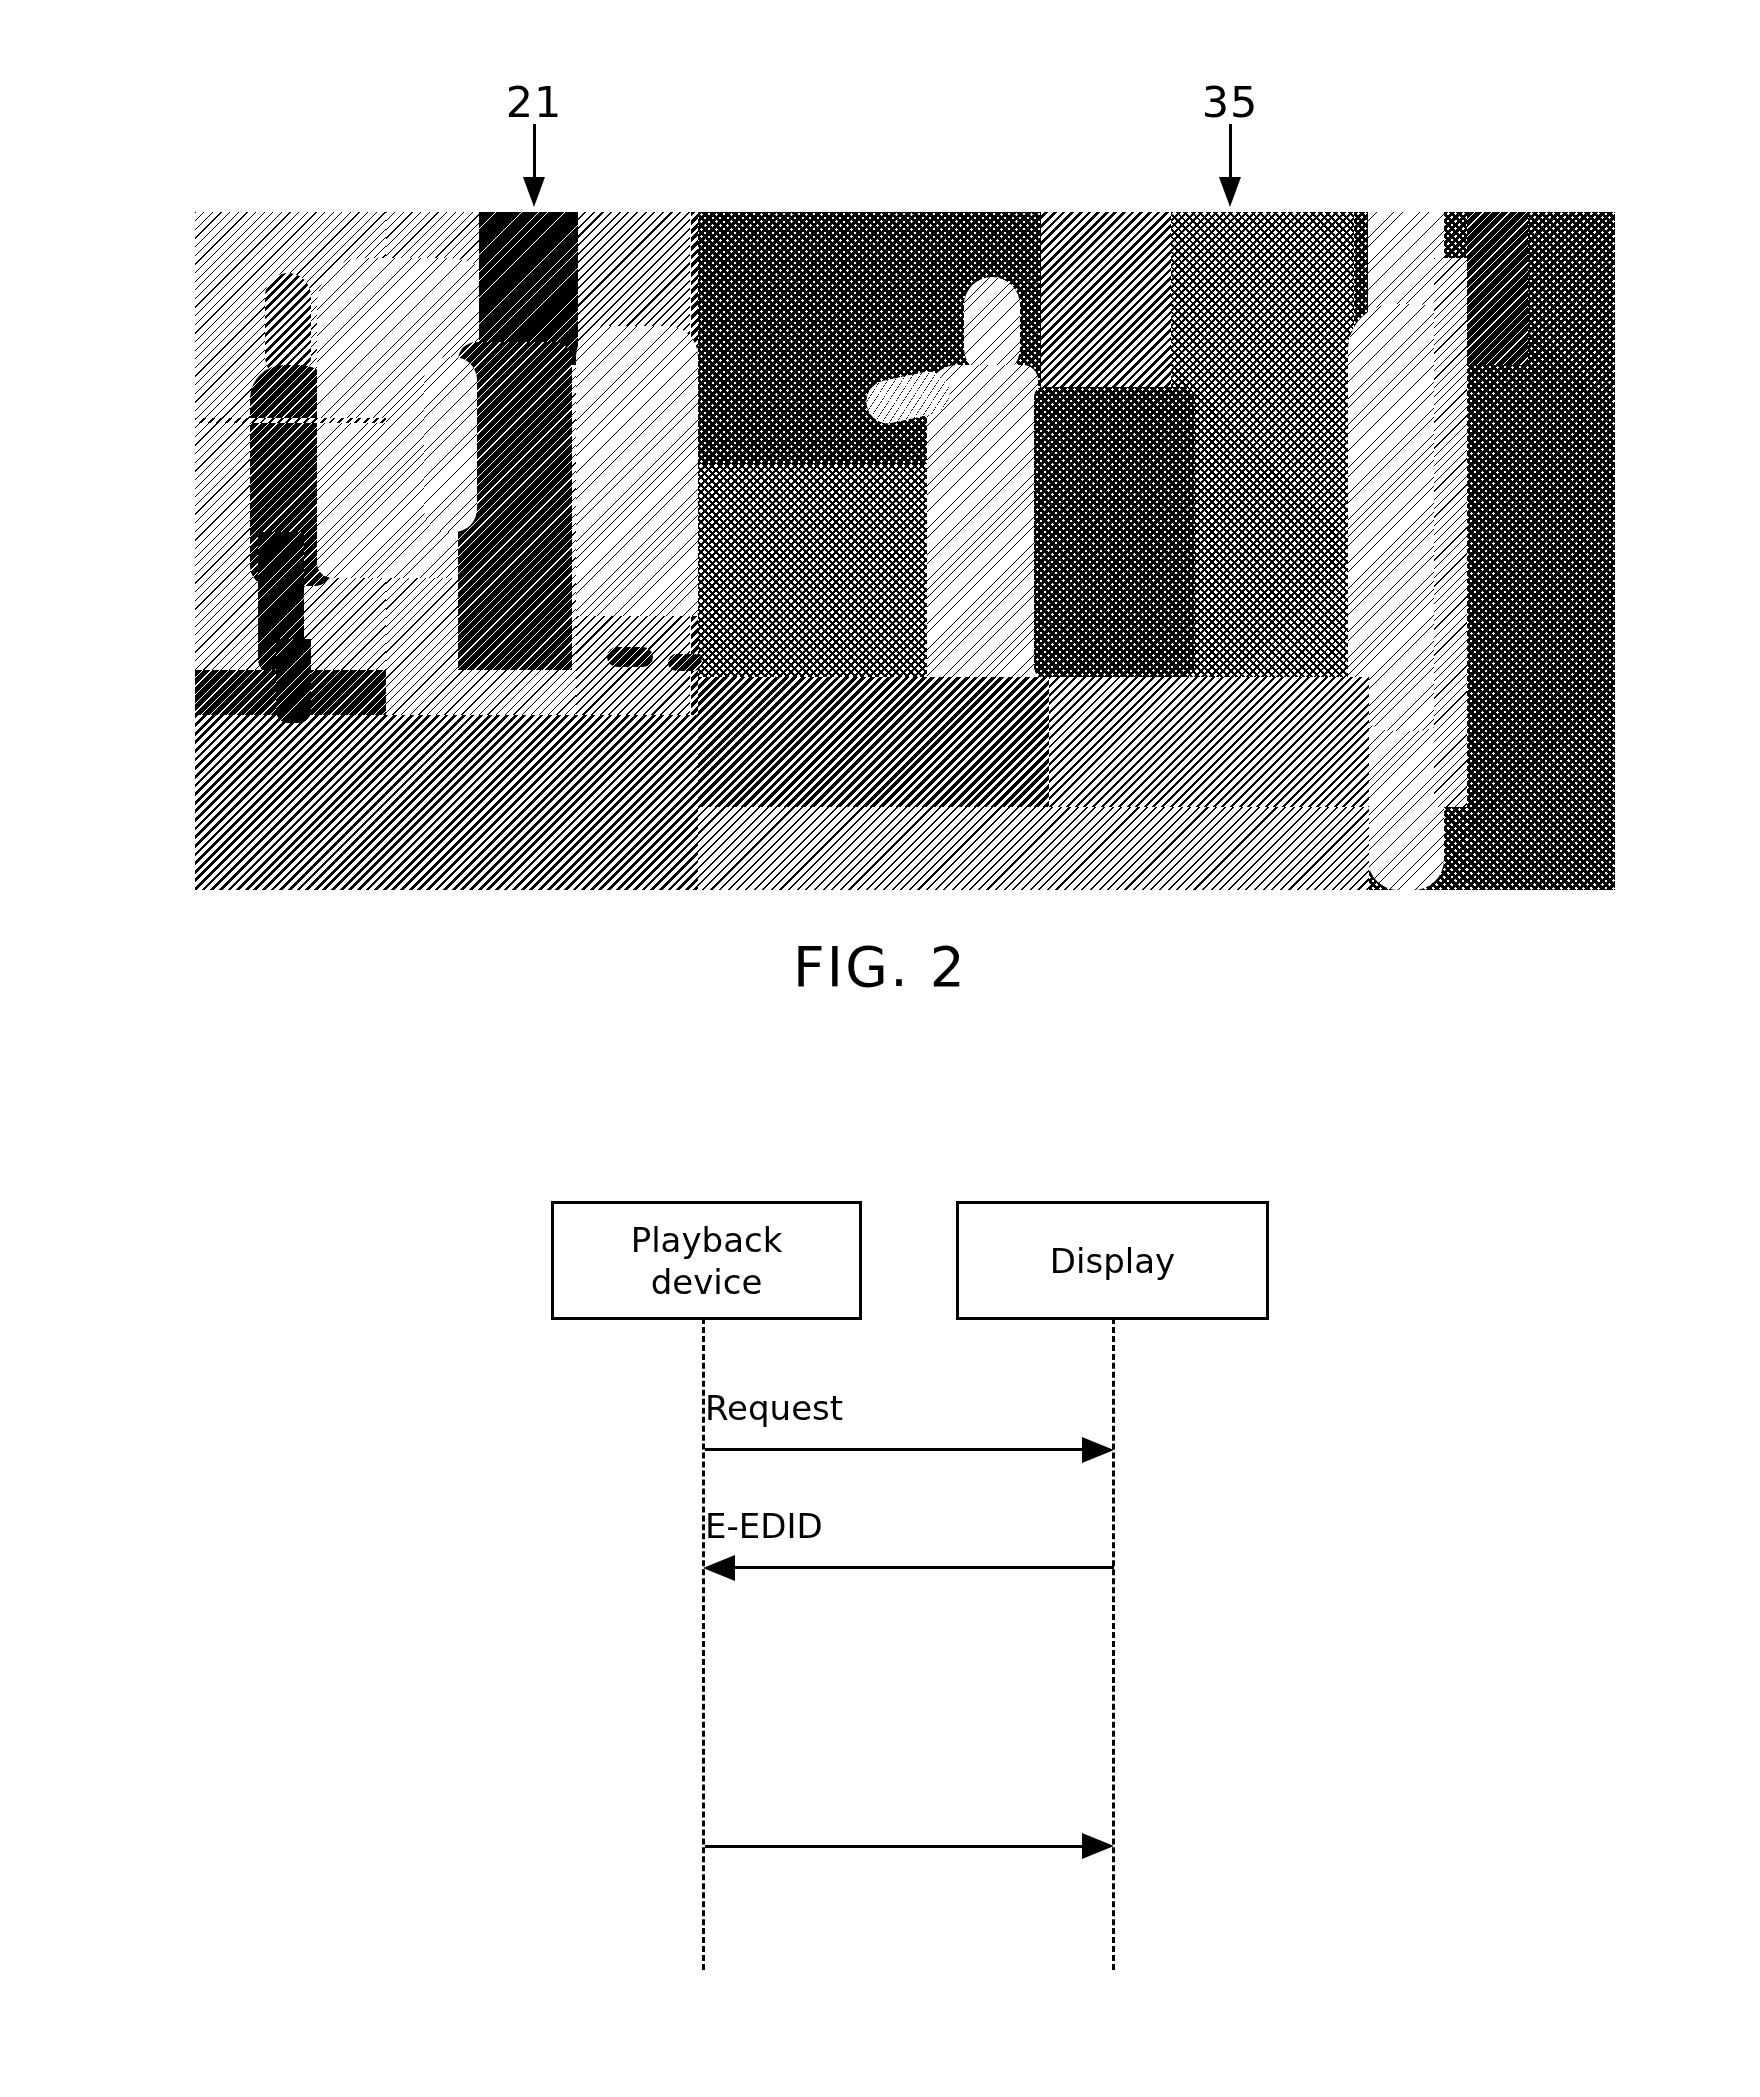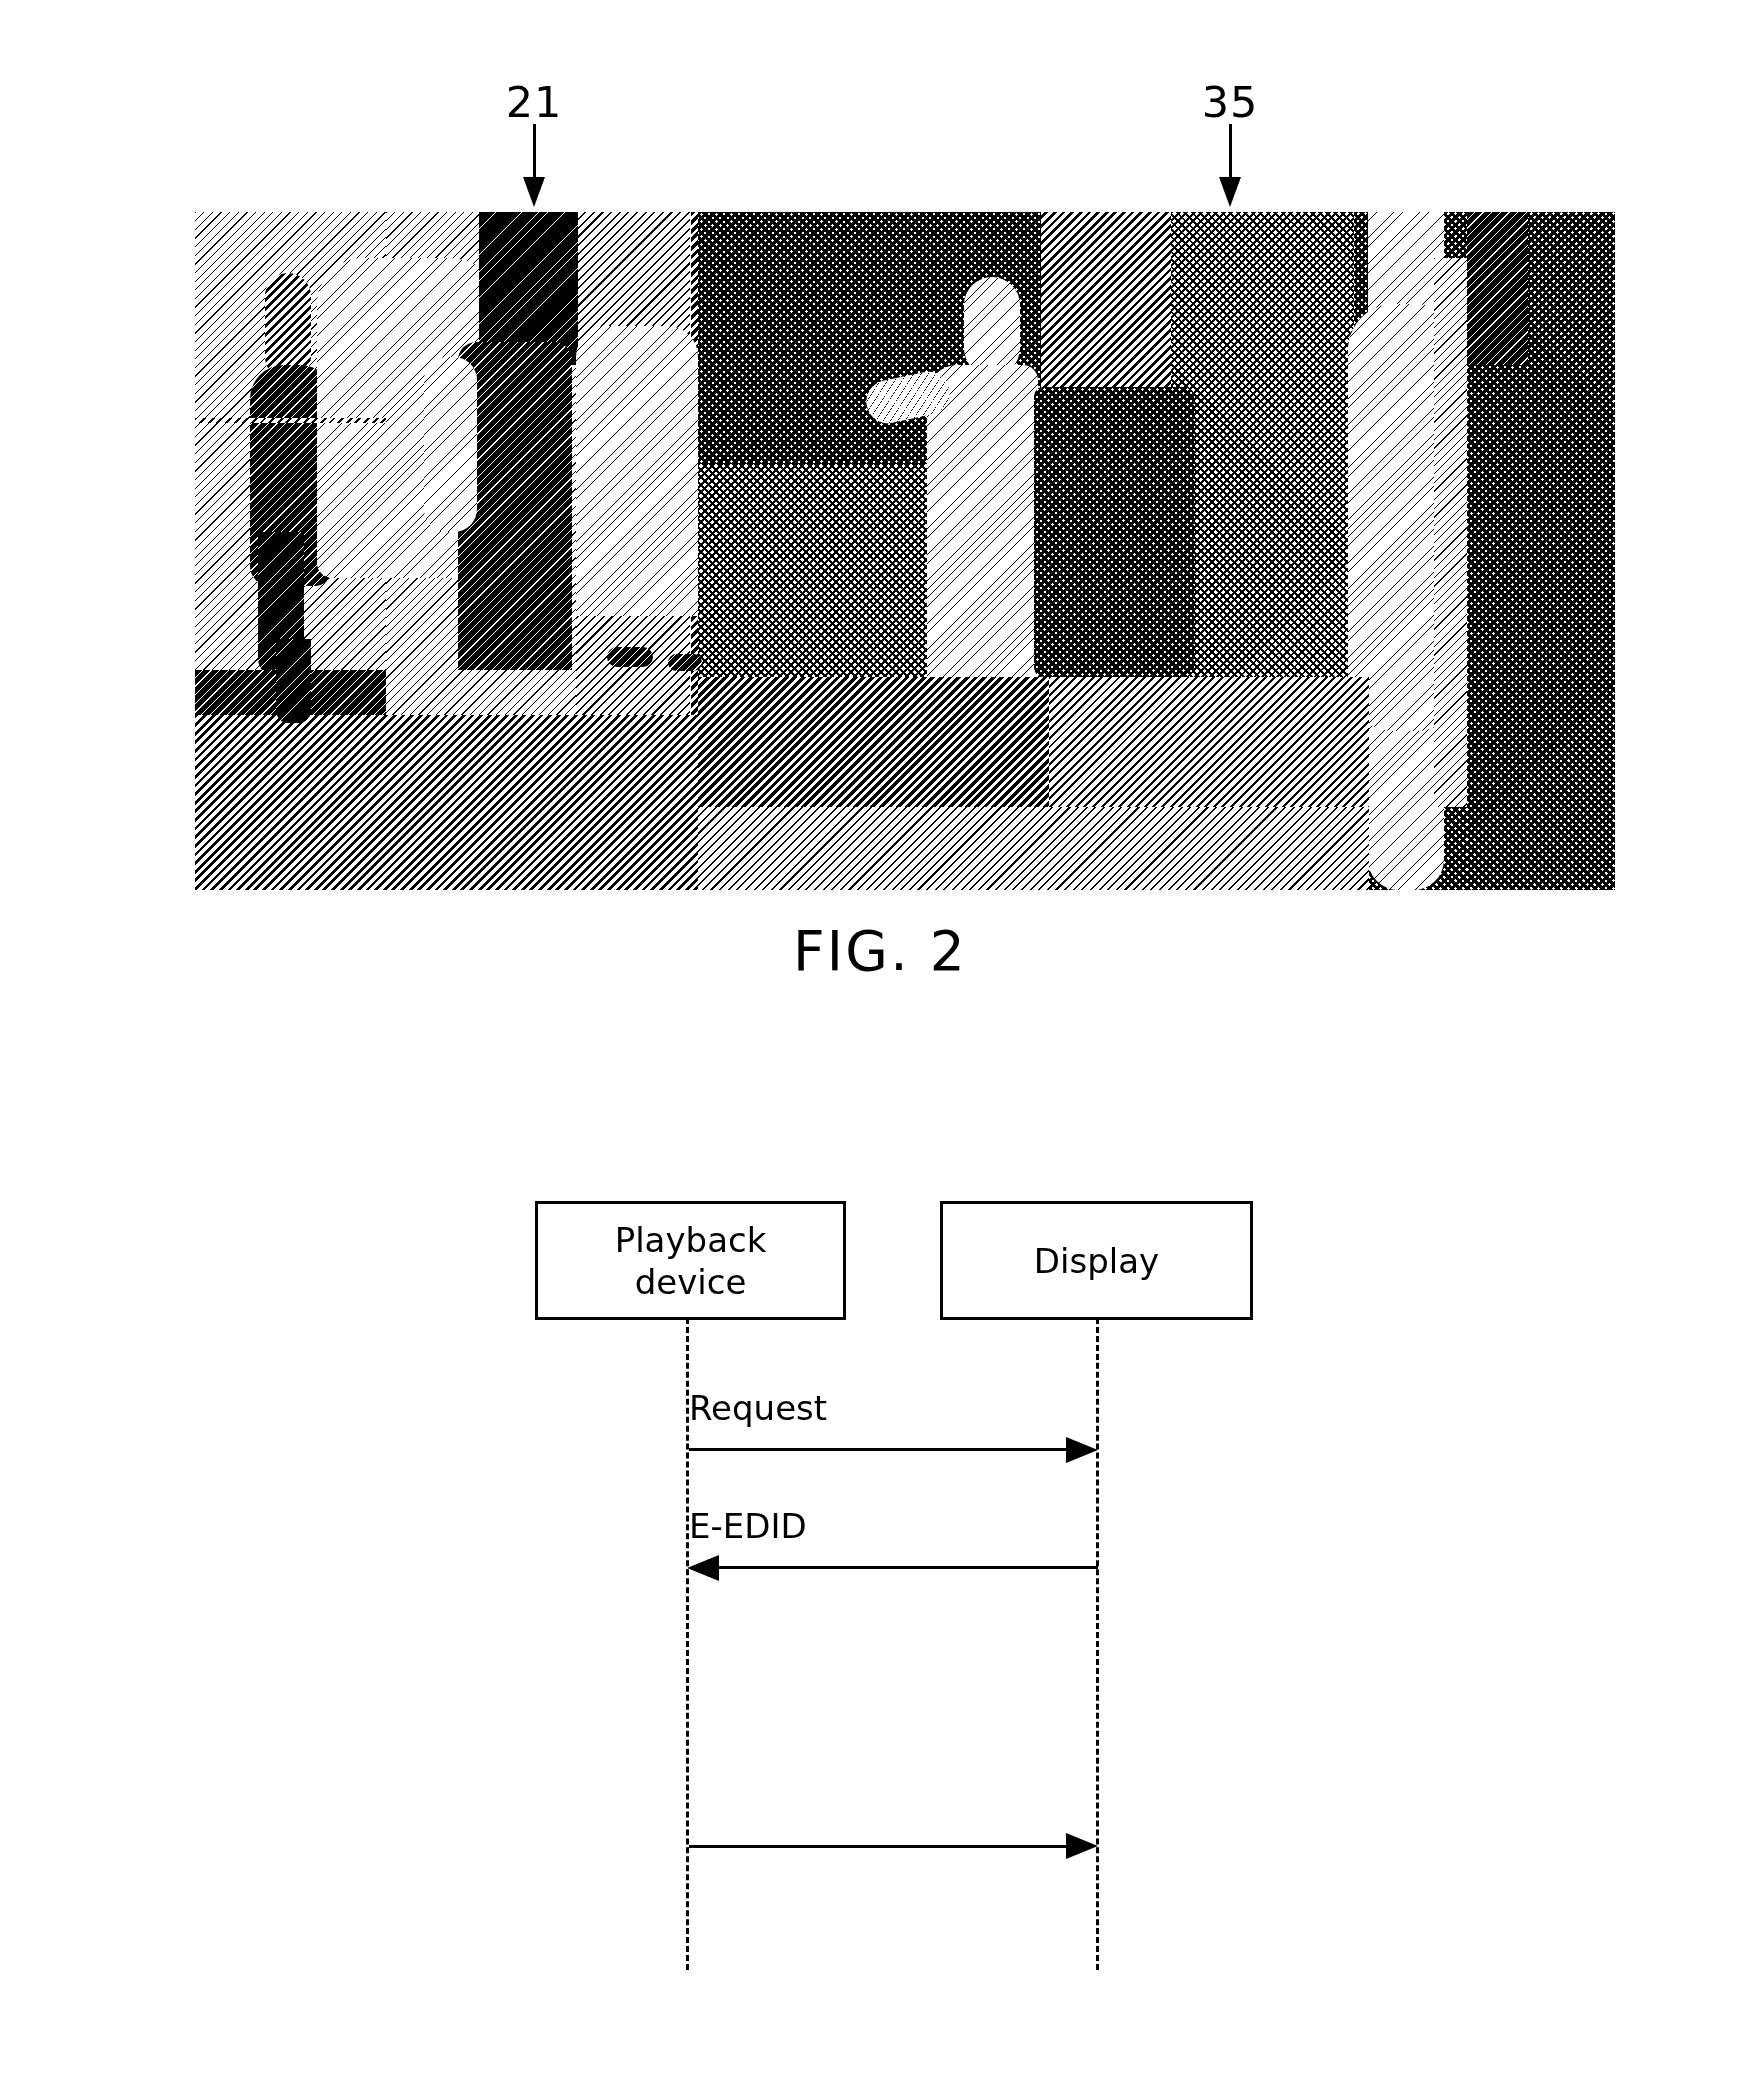--- a/index.html
+++ b/index.html
@@ -85,24 +85,25 @@
   }
   .blob { position: absolute; }
 
   .fig-caption {
     position: absolute;
     width: 1760px;
     text-align: center;
     font-size: 55px;
     letter-spacing: 2.3px;
     font-family: "DejaVu Sans", sans-serif;
-  }
-
-  
-  #fig3-block { position: absolute; left: 0; top: 1053px; width: 1408px; height: 1045px; }
+    margin-top: 16px;
+  }
+
+  
+  #fig3-block { position: absolute; left: 16px; top: 1053px; width: 1408px; height: 1045px; }
 
   .seq-box {
     position: absolute;
     border: 3.8px solid #000;
     background: #fff;
     display: flex;
     align-items: center;
     justify-content: center;
     text-align: center;
     font-size: 34px;

